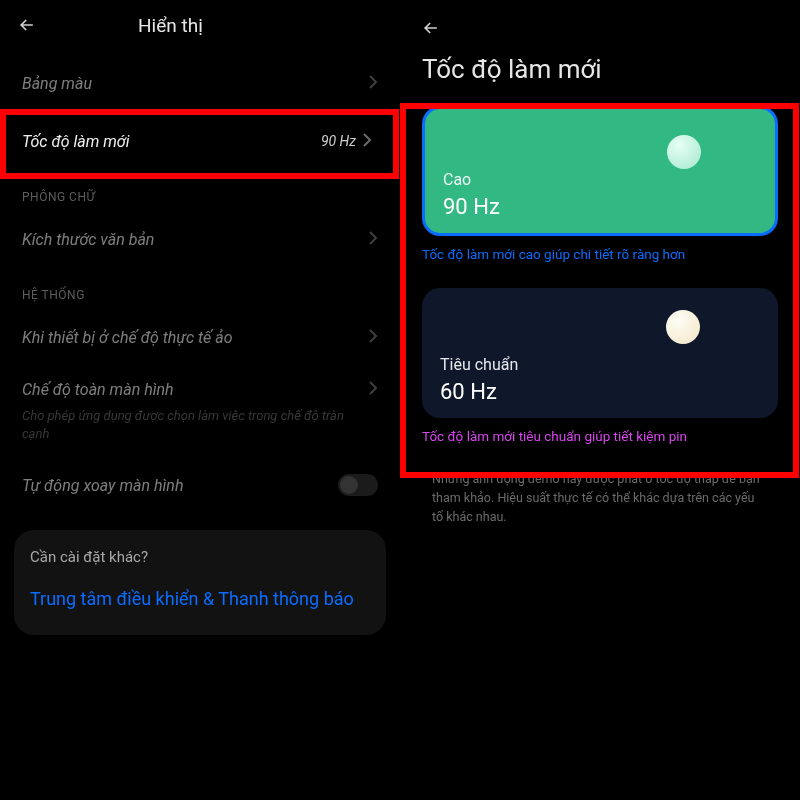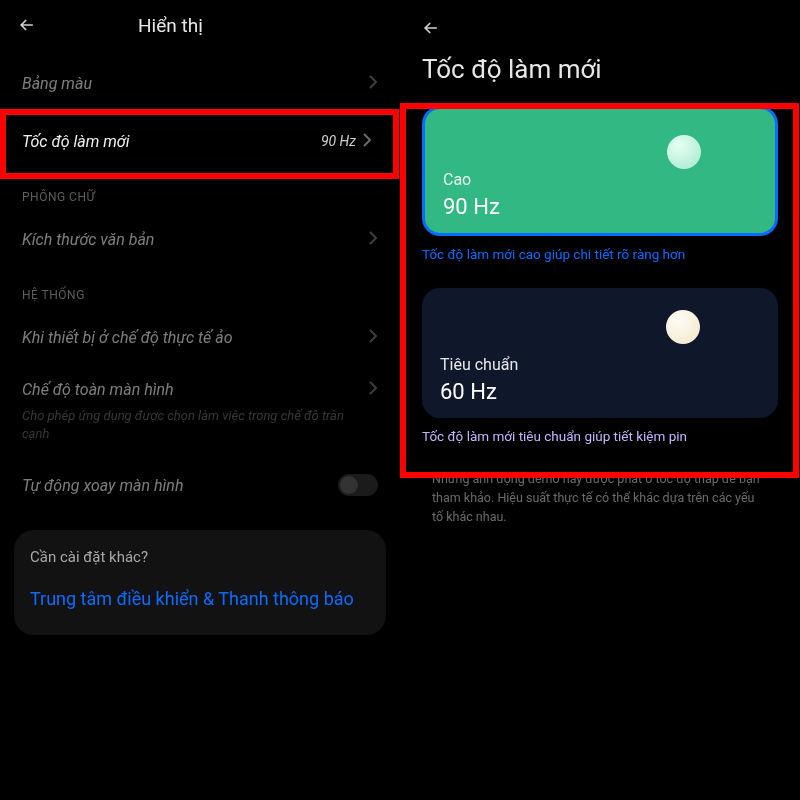--- a/index.html
+++ b/index.html
@@ -194,21 +194,21 @@
     font-size: 22px;
     font-weight: 400;
     color: #fff;
   }
   .card-note {
     margin: 10px 22px 2px 22px;
     font-size: 13.5px;
     color: #0a6cff;
   }
   .card-note.gray {
-    color: #c4b5fd;
+    color: #d946ef;
   }
 
   .demo-note {
     margin: 26px 32px 0 32px;
     font-size: 12.5px;
     color: #6b6b6b;
     line-height: 1.5;
   }
 </style>
 </head>

